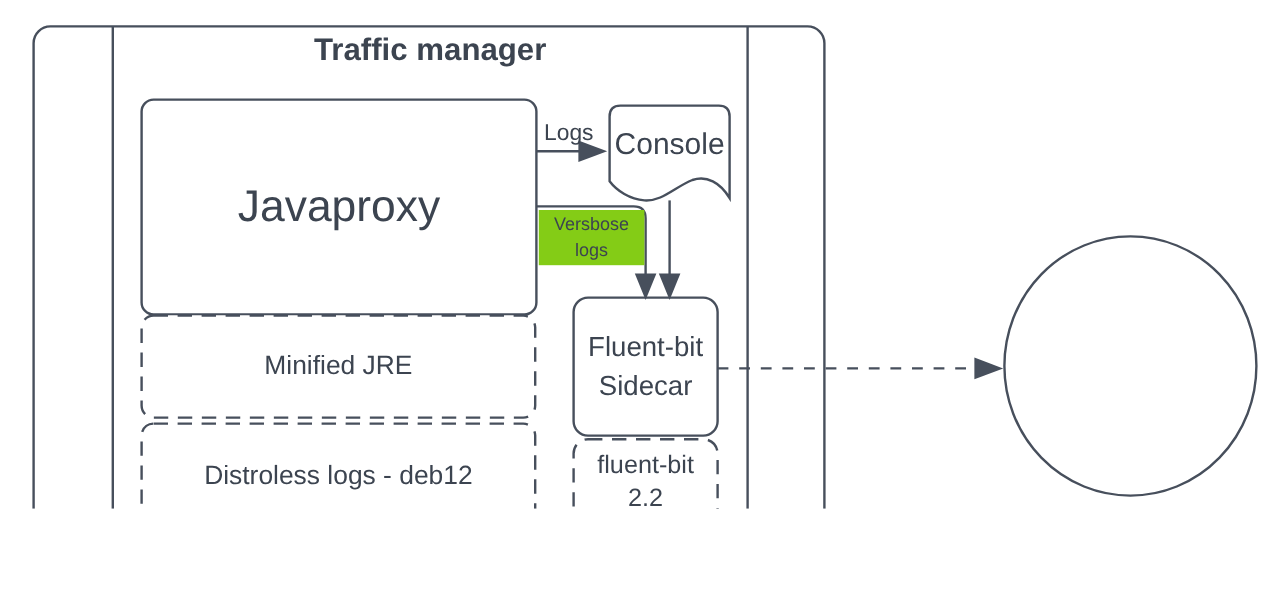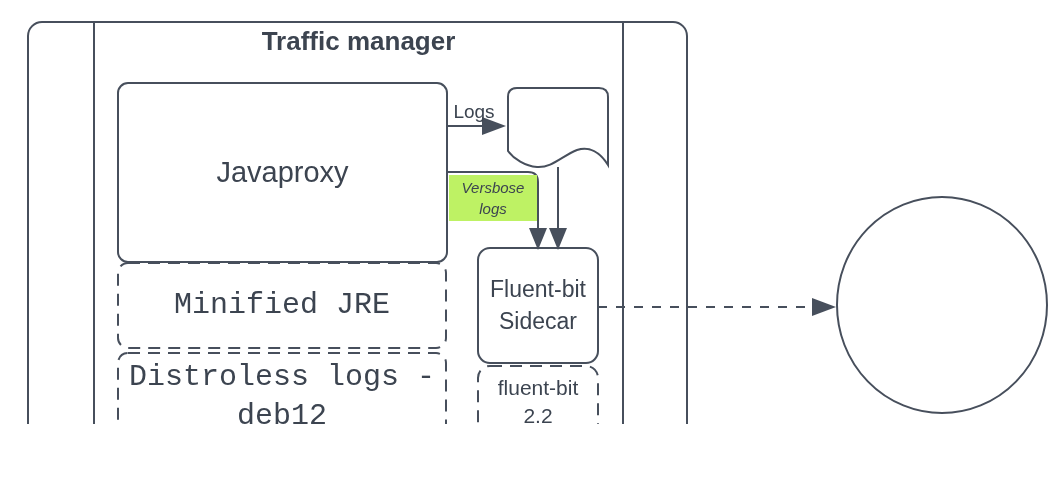--- a/index.html
+++ b/index.html
@@ -29,28 +29,28 @@
     text-align: center;
     white-space: pre-line;
     color: #3c4450;
     line-height: 1.3;
     pointer-events: none;
   }
   .title {
     font-weight: bold;
     font-size: 26px;
   }
-  .lbl-javaproxy   { font-size: 29px; }
-  .lbl-box         { font-size: 30px; font-family: Liberation Mono, monospace; }
+  .lbl-javaproxy   { font-size: 37px; }
+  .lbl-box         { font-size: 22px; }
   .lbl-console     { font-size: 25px; }
   .lbl-sidecar     { font-size: 23px; line-height: 1.38; }
   .lbl-version     { font-size: 21px; line-height: 1.32; }
   .lbl-circle      { font-size: 26px; line-height: 1.32; }
   .lbl-edge        { font-size: 19px; }
-  .lbl-edge-small  { font-size: 15px; line-height: 1.4; background: #bef264; font-style: italic; }
+  .lbl-edge-small  { font-size: 15px; line-height: 1.4; background: #84cc16; }
 </style>
 </head>
 <body>
 
 <div id="canvas">
 
   <svg id="shapes" width="1060" height="493" viewBox="0 0 1060 493">
     <g fill="#ffffff" stroke="#474f5c" stroke-width="2">
 
       <rect x="28" y="22" width="659" height="450" rx="14" ry="14"></rect>
@@ -92,20 +92,21 @@
   </svg>
 
   <div class="label title" style="left:94px; top:22px; width:529px; height:40px;">Traffic manager</div>
 
   <div class="label lbl-javaproxy" style="left:118px; top:83px; width:329px; height:179px;">Javaproxy</div>
 
   <div class="label lbl-box" style="left:118px; top:263px; width:328px; height:85px;">Minified JRE</div>
 
   <div class="label lbl-box" style="left:118px; top:353px; width:328px; height:87px;">Distroless logs - deb12</div>
 
+  <div class="label lbl-console" style="left:508px; top:88px; width:100px; height:64px;">Console</div>
 
   <div class="label lbl-sidecar" style="left:478px; top:248px; width:120px; height:115px;">Fluent-bit
 Sidecar</div>
 
   <div class="label lbl-version" style="left:478px; top:366px; width:120px; height:72px;">fluent-bit
 2.2</div>
 
 
   <div class="label lbl-edge" style="left:445px; top:99px; width:58px; height:26px;">Logs</div>
 

